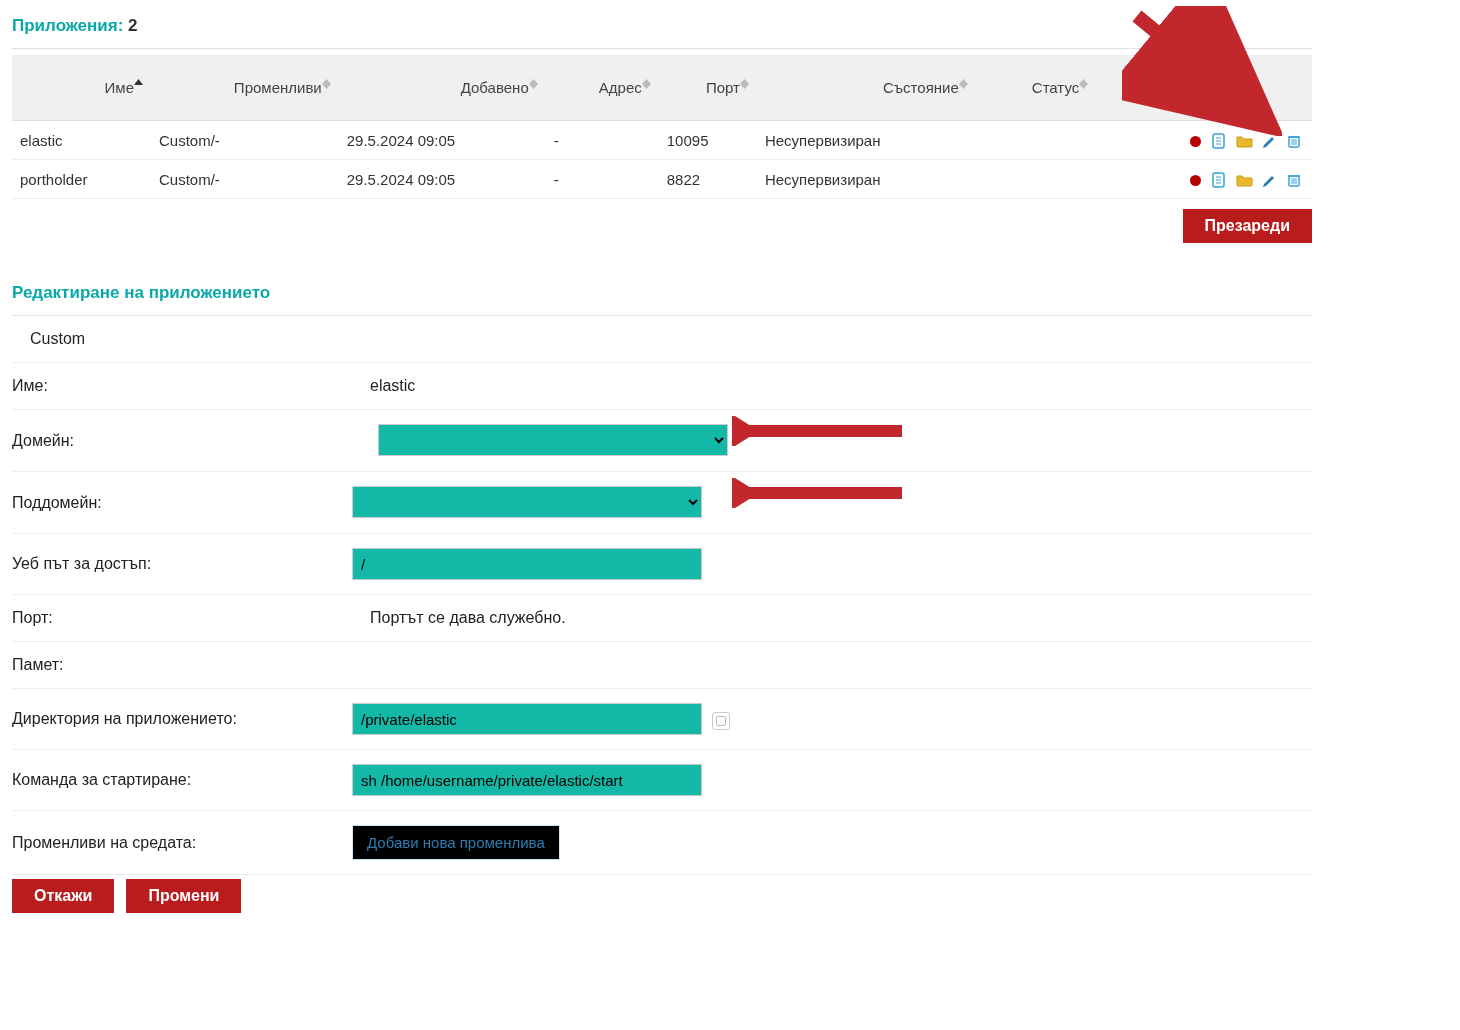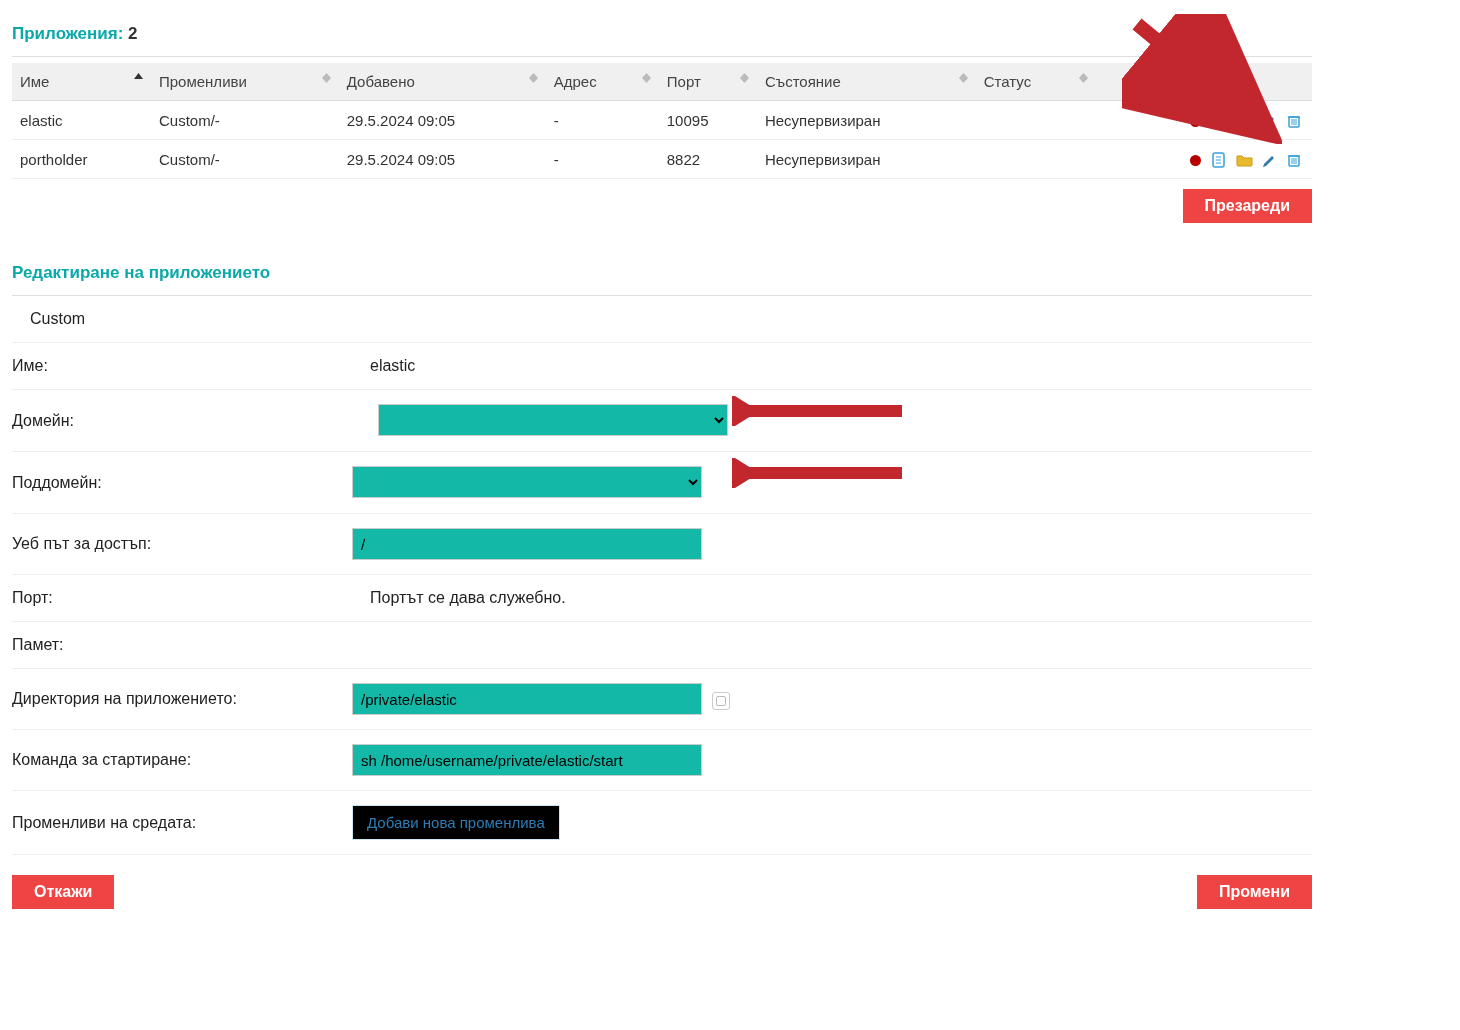--- a/index.html
+++ b/index.html
@@ -8,42 +8,42 @@
     font-size: 15px;
     color: #333;
     margin: 0;
     padding: 12px;
     background: #fff;
   }
   .section-title {
     color: #0aa9a9;
     font-weight: bold;
     font-size: 17px;
-    margin: 12px 0 12px 0;
+    margin: 4px 0 12px 0;
   }
   .section-title .count {
     color: #333;
     font-weight: bold;
   }
   hr.divider {
     border: none;
     border-top: 1px solid #e0e0e0;
     margin: 4px 0 0 0;
   }
 
   
   table.apps {
     width: 100%;
     border-collapse: collapse;
     margin-top: 6px;
   }
   table.apps th {
     background: #f0f0f0;
-    text-align: left;
-    padding: 10px 8px;
+    text-align: right;
+    padding: 24px 8px;
     font-weight: normal;
     color: #444;
     border-bottom: 1px solid #ddd;
     position: relative;
     font-size: 15px;
   }
   table.apps th .sort {
     float: right;
     display: inline-flex;
     flex-direction: column;
@@ -69,21 +69,21 @@
     background:#b80000; vertical-align:middle; margin-right:4px;
   }
   .icon-btn {
     display:inline-block;
     vertical-align:middle;
     margin:0 2px;
     cursor:pointer;
     line-height:0;
   }
   .btn {
-    background: #ef4444;
+    background: #b91c1c;
     color:#fff;
     border:none;
     padding:8px 22px;
     font-size:16px;
     font-weight:bold;
     cursor:pointer;
   }
   .btn-row {
     display:flex;
     justify-content:flex-end;
@@ -139,23 +139,23 @@
   }
 
   
   .arrow-overlay { position:absolute; pointer-events:none; }
   .big-arrow { position:absolute; pointer-events:none; }
 
   .container { position:relative; width:1300px; }
 
   .footer-btns {
     display:flex;
-    justify-content:space-between;
+    justify-content:flex-start;
     gap:12px;
-    margin-top:20px;
+    margin-top:4px;
   }
 </style>
 </head>
 <body>
 
 <div class="container">
 
   <div>
     <div class="section-title">
       <span>Приложения:</span>

